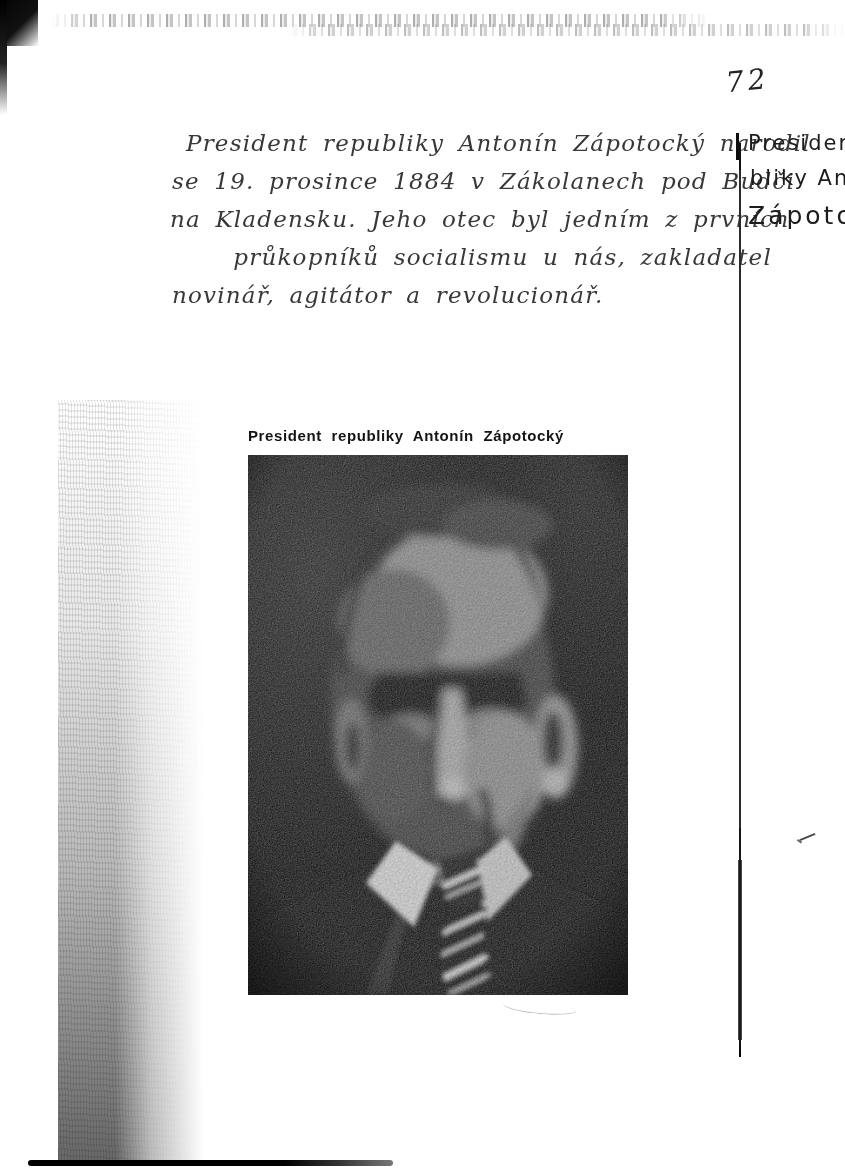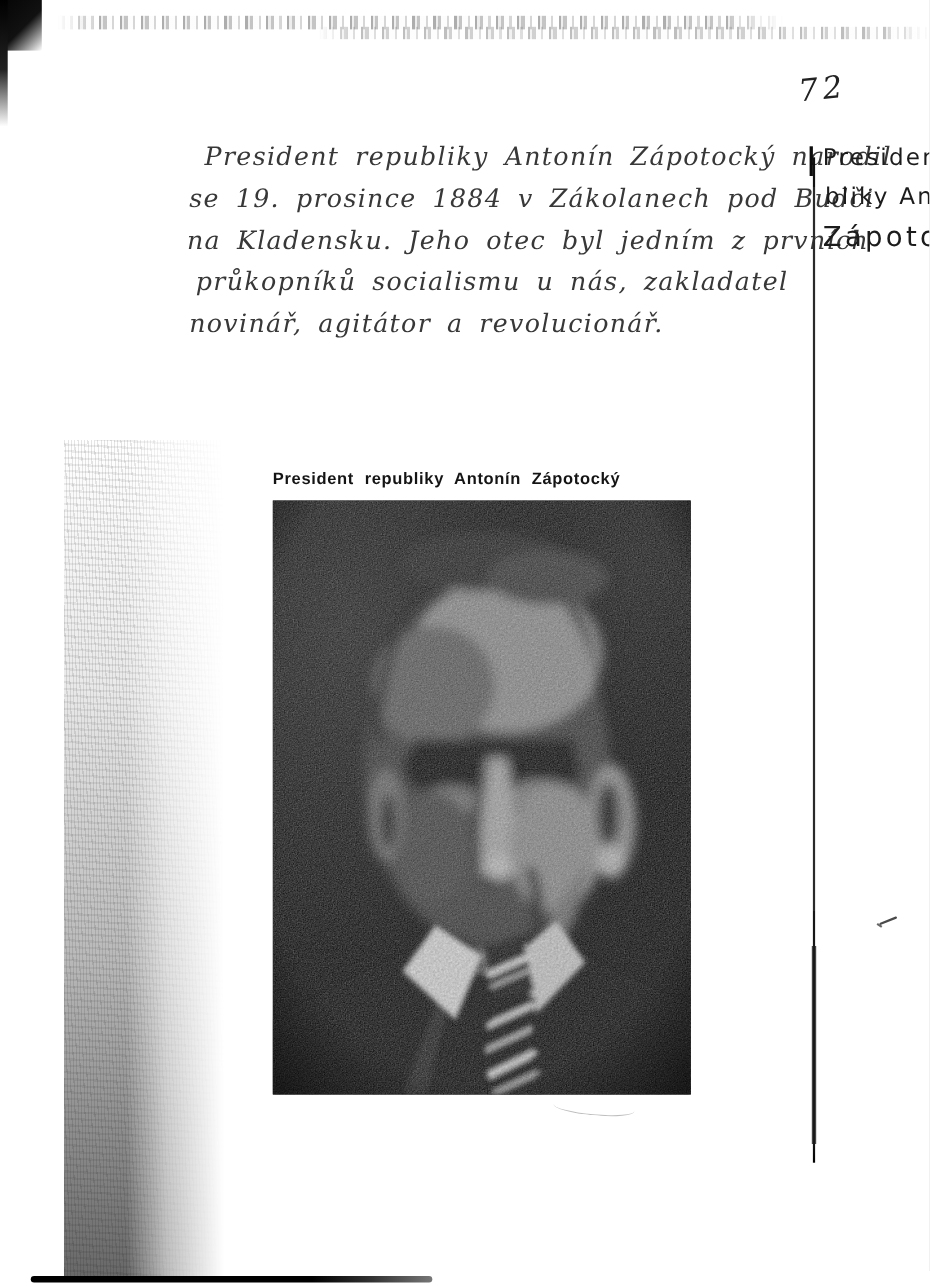--- a/index.html
+++ b/index.html
@@ -71,21 +71,21 @@
   }
   .manuscript {
     position: absolute; left: 172px; top: 124px; width: 600px;
     font: italic 23px "DejaVu Serif", serif;
     color: #383838; letter-spacing: 1.2px; word-spacing: 6px;
     line-height: 38px; white-space: nowrap;
   }
   .manuscript .hw-line { height: 38px; }
   .manuscript .hw-line:nth-child(1) { margin-left: 14px; }
   .manuscript .hw-line:nth-child(3) { margin-left: -2px; }
-  .manuscript .hw-line:nth-child(4) { margin-left: 6px; }
+  .manuscript .hw-line:nth-child(4) { margin-left: 6px; text-align: right; }
   .manuscript .hw-line:nth-child(6) { margin-left: 8px; font-family: Liberation Mono, monospace; }
 
   .margin-rule {
     position: absolute; left: 739px; top: 143px; width: 2px; height: 914px;
     background: linear-gradient(to bottom, #111 0 3%, #2a2a2a 3% 75%, #161616 75% 98%, #000 100%);
   }
   .margin-rule-tick {
     position: absolute; left: 736px; top: 133px; width: 3px; height: 27px;
     background: #0d0d0d;
   }

